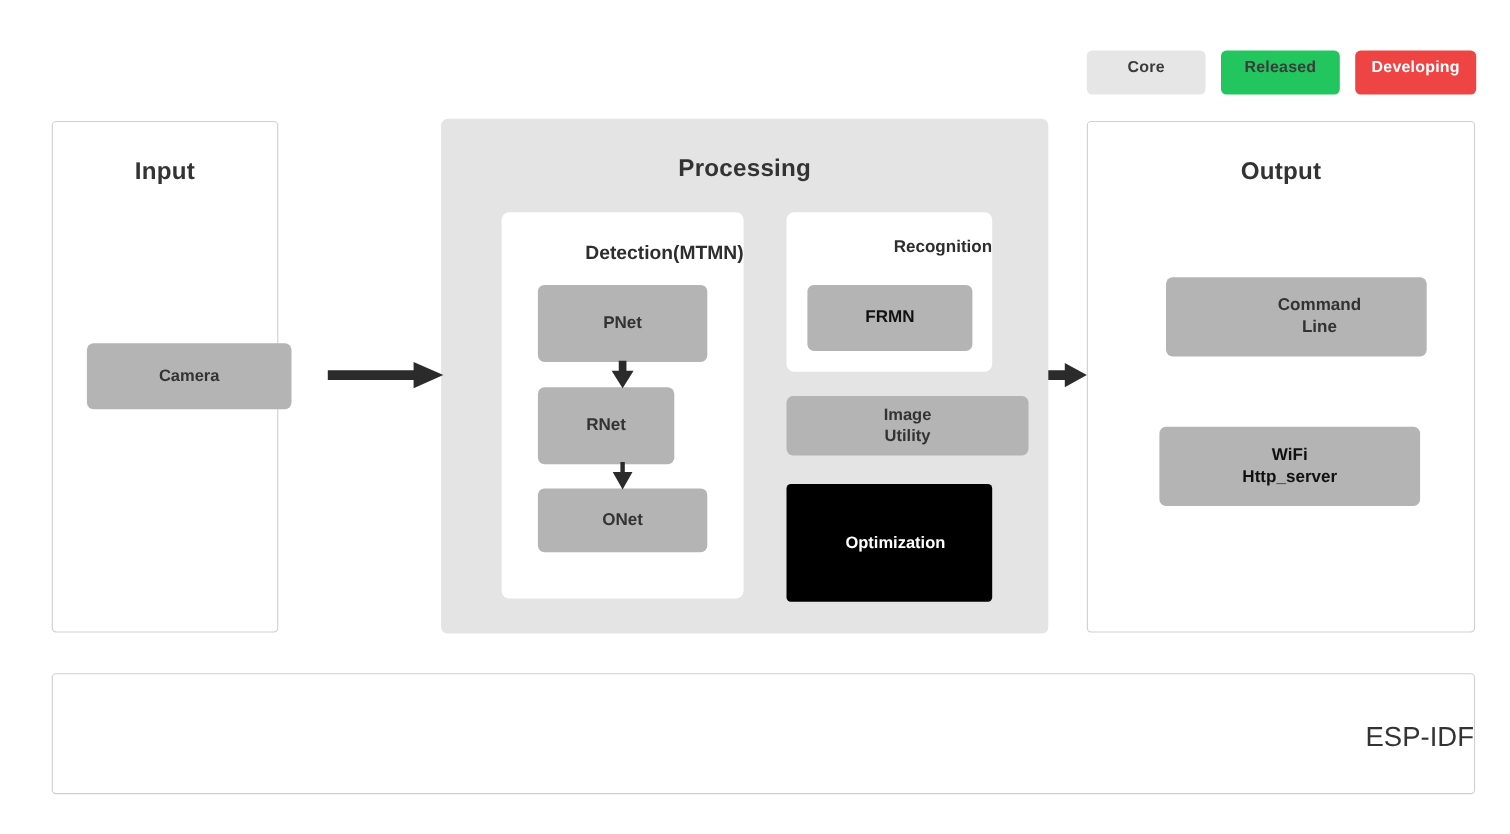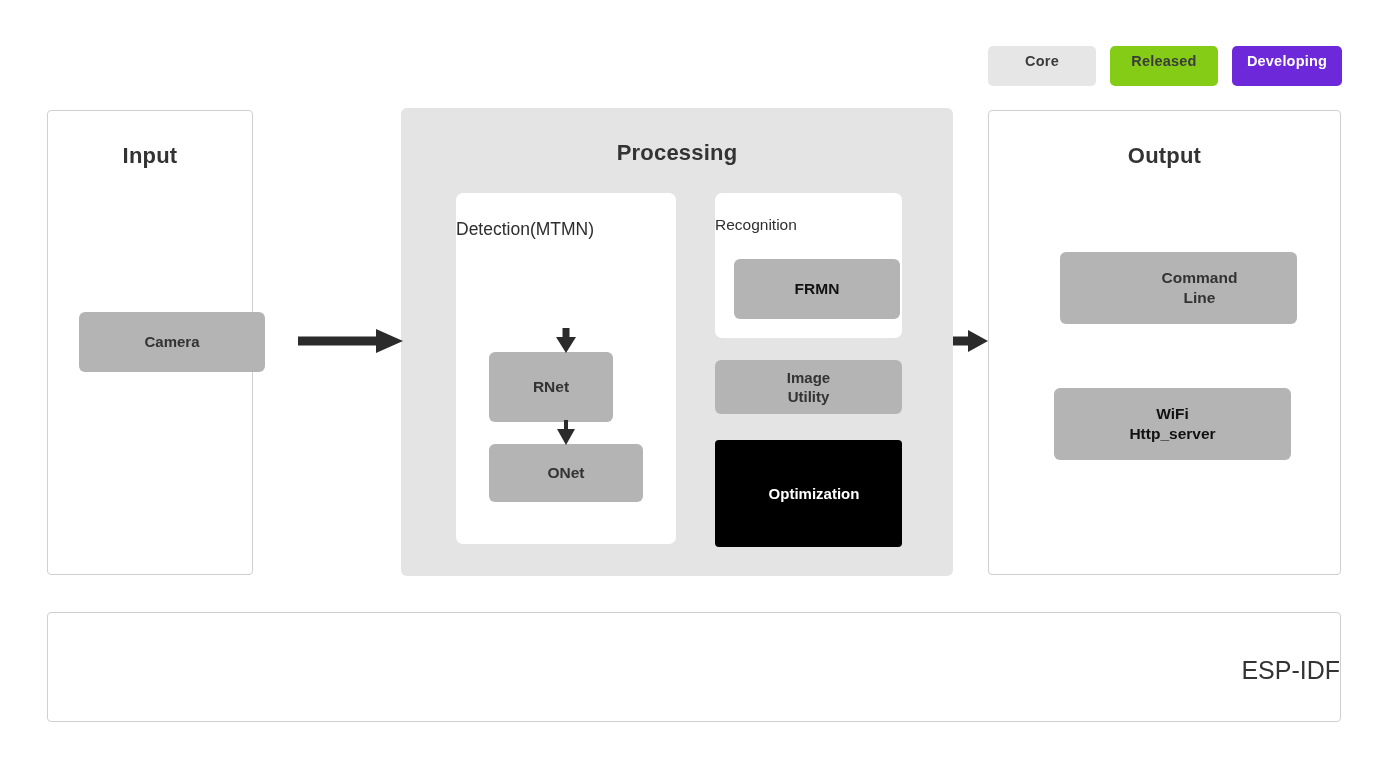--- a/index.html
+++ b/index.html
@@ -40,26 +40,26 @@
     line-height: 30px;
     height: 40px;
     letter-spacing: 0.2px;
   }
   .chip-core {
     background: #e6e6e6;
     color: #3b3b3b;
     width: 108px;
   }
   .chip-released {
-    background: #84cc16;
+    background: #22c55e;
     color: #3b3b3b;
     width: 108px;
   }
   .chip-developing {
-    background: #6d28d9;
+    background: #ef4444;
     color: #ffffff;
     width: 110px;
   }
 
   
   .panel {
     position: absolute;
     box-sizing: border-box;
     border-radius: 4px;
   }
@@ -121,22 +121,22 @@
   }
   #card-recognition {
     left: 715px;
     top: 193px;
     width: 187px;
     height: 145px;
   }
   .card-title {
     position: absolute;
     left: 0; right: 0;
-    text-align: left;
-    font-weight: normal;
+    text-align: right;
+    font-weight: bold;
     color: #2e2e2e;
   }
   #title-detection {
     top: 26px;
     font-size: 17.5px;
   }
   #title-recognition {
     top: 23px;
     font-size: 15.5px;
   }
@@ -176,25 +176,25 @@
   }
   #block-rnet {
     left: 489px; top: 352px; width: 124px; height: 70px;
     font-size: 15.5px;
   }
   #block-onet {
     left: 489px; top: 444px; width: 154px; height: 58px;
     font-size: 15.5px;
   }
   #block-frmn {
-    left: 734px; top: 259px; width: 166px; height: 60px;
+    left: 734px; top: 259px; width: 150px; height: 60px;
     font-size: 15.5px;
   }
   #block-image-utility {
-    left: 715px; top: 360px; width: 187px; height: 54px;
+    left: 715px; top: 360px; width: 220px; height: 54px;
     font-size: 15px;
   }
   #block-optimization {
     left: 715px; top: 440px; width: 187px; height: 107px;
     font-size: 15px;
     border-radius: 4px;
   }
   #block-command-line {
     left: 1060px; top: 252px; width: 237px; height: 72px;
     font-size: 15.5px;
@@ -249,20 +249,23 @@
     <span>Camera</span>
   </div>
 
   <div class="panel" id="panel-processing">
     <div class="panel-title panel-title-top">Processing</div>
   </div>
 
   <div class="card" id="card-detection">
     <div class="card-title" id="title-detection">Detection(MTMN)</div>
   </div>
+  <div class="block block-gray" id="block-pnet">
+    <span>PNet</span>
+  </div>
   <div class="block block-gray" id="block-rnet">
     <span>RNet</span>
   </div>
   <div class="block block-gray" id="block-onet">
     <span>ONet</span>
   </div>
 
   <div class="card" id="card-recognition">
     <div class="card-title" id="title-recognition">Recognition</div>
   </div>

